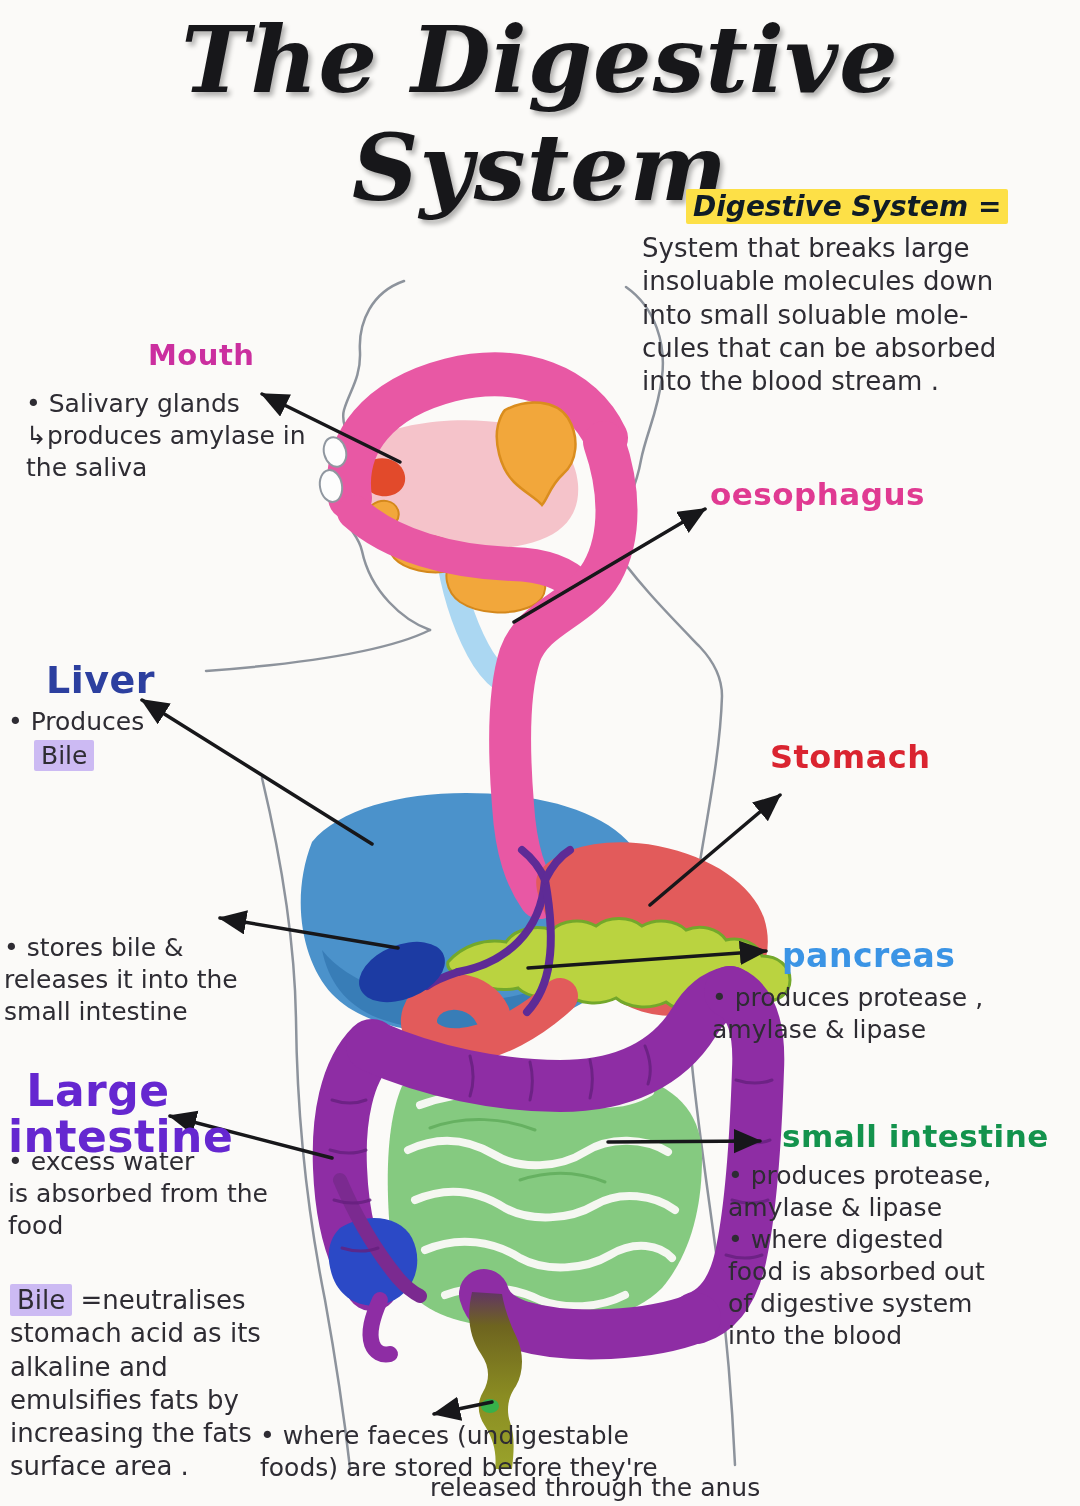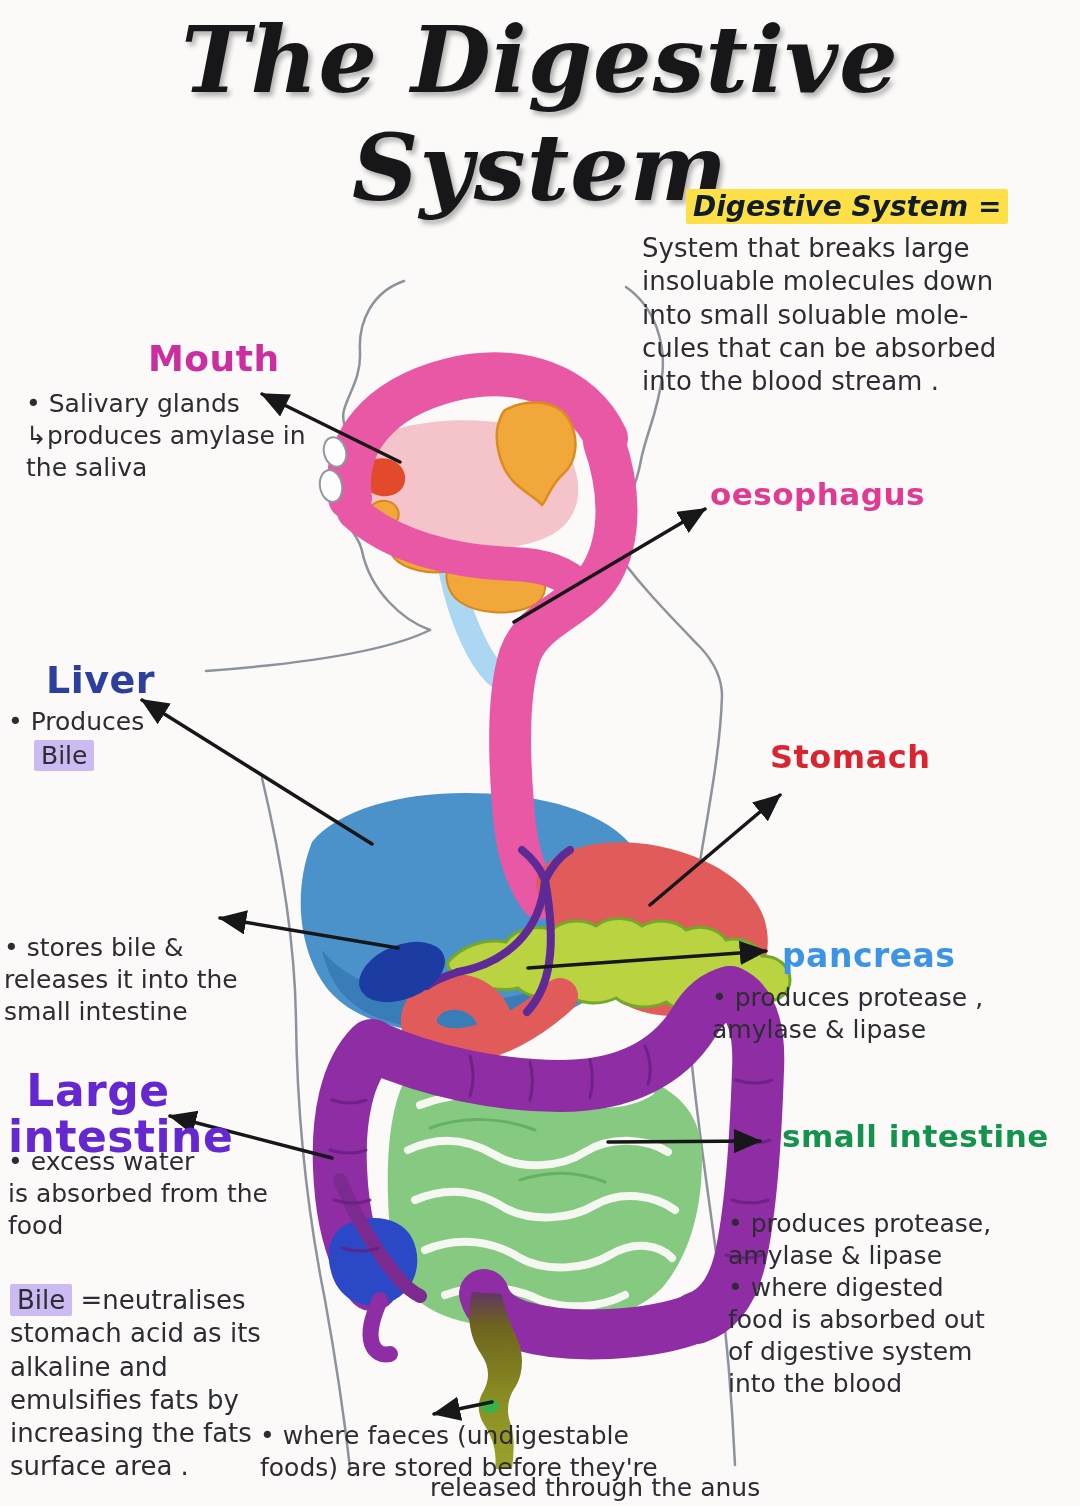--- a/index.html
+++ b/index.html
@@ -9,36 +9,36 @@
   .txt{position:absolute;z-index:2;}
   .title{margin:0;width:100%;text-align:center;top:6px;left:0;
          font-family:"DejaVu Serif",serif;font-style:italic;font-weight:700;
          font-size:92px;color:#17171a;letter-spacing:1px;
          text-shadow:3px 4px 5px rgba(0,0,0,0.30);}
   .hand{color:#2e2c33;font-size:25px;line-height:1.28;white-space:pre-line;}
   .lbl{font-weight:700;white-space:pre-line;letter-spacing:.5px;}
   .hl{padding:1px 7px;border-radius:2px;}
   .def-head{left:686px;top:190px;font-size:28px;font-weight:700;color:#101c26;}
   .def-body{left:642px;top:232px;font-size:26px;}
-  .lbl-mouth{left:148px;top:338px;font-size:36px;}
+  .lbl-mouth{left:148px;top:338px;font-size:29px;}
   .n-mouth{left:26px;top:388px;}
   .lbl-oeso{left:710px;top:476px;font-size:31px;}
   .lbl-liver{left:46px;top:658px;font-size:38px;}
   .n-liver-1{left:8px;top:706px;}
   .n-liver-2{left:34px;top:740px;}
   .lbl-stomach{left:770px;top:738px;font-size:32px;}
   .n-stomach{left:736px;top:774px;font-size:24px;text-indent:58px;}
   .lbl-gall{left:20px;top:886px;font-size:34px;}
   .n-gall{left:4px;top:932px;}
   .lbl-pancreas{left:782px;top:936px;font-size:33px;}
   .n-pancreas{left:712px;top:982px;}
   .lbl-large{left:8px;top:1068px;font-size:44px;width:180px;text-align:center;line-height:1.05;}
   .n-large{left:8px;top:1146px;}
   .lbl-small{left:782px;top:1118px;font-size:31px;}
-  .n-small{left:728px;top:1160px;margin-top:48px;}
+  .n-small{left:728px;top:1160px;}
   .n-bile{left:10px;top:1284px;font-size:26px;}
   .lbl-anus{left:292px;top:1328px;font-size:32px;width:150px;text-align:center;line-height:1.25;}
   .n-anus{left:260px;top:1420px;}
   .n-anus2{left:430px;top:1472px;}
 </style>
 </head>
 <body>
 
 <div class="page">
 

